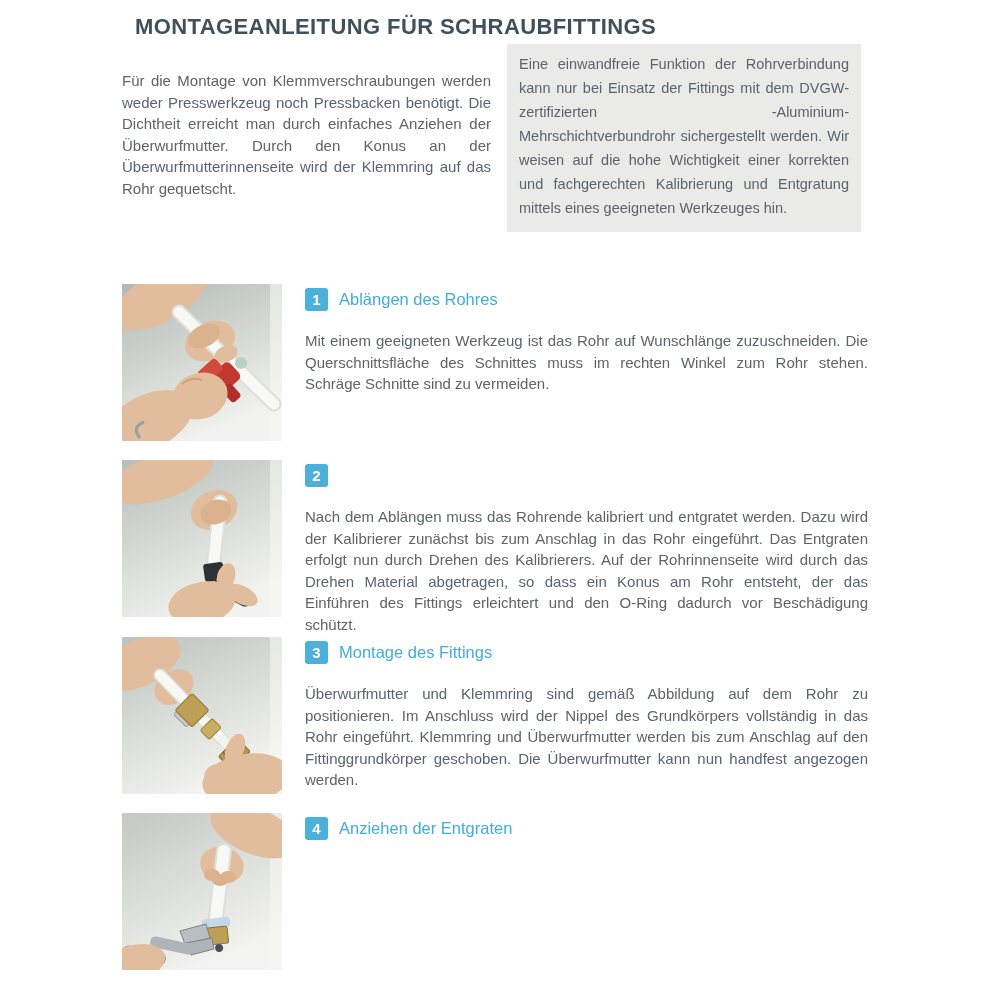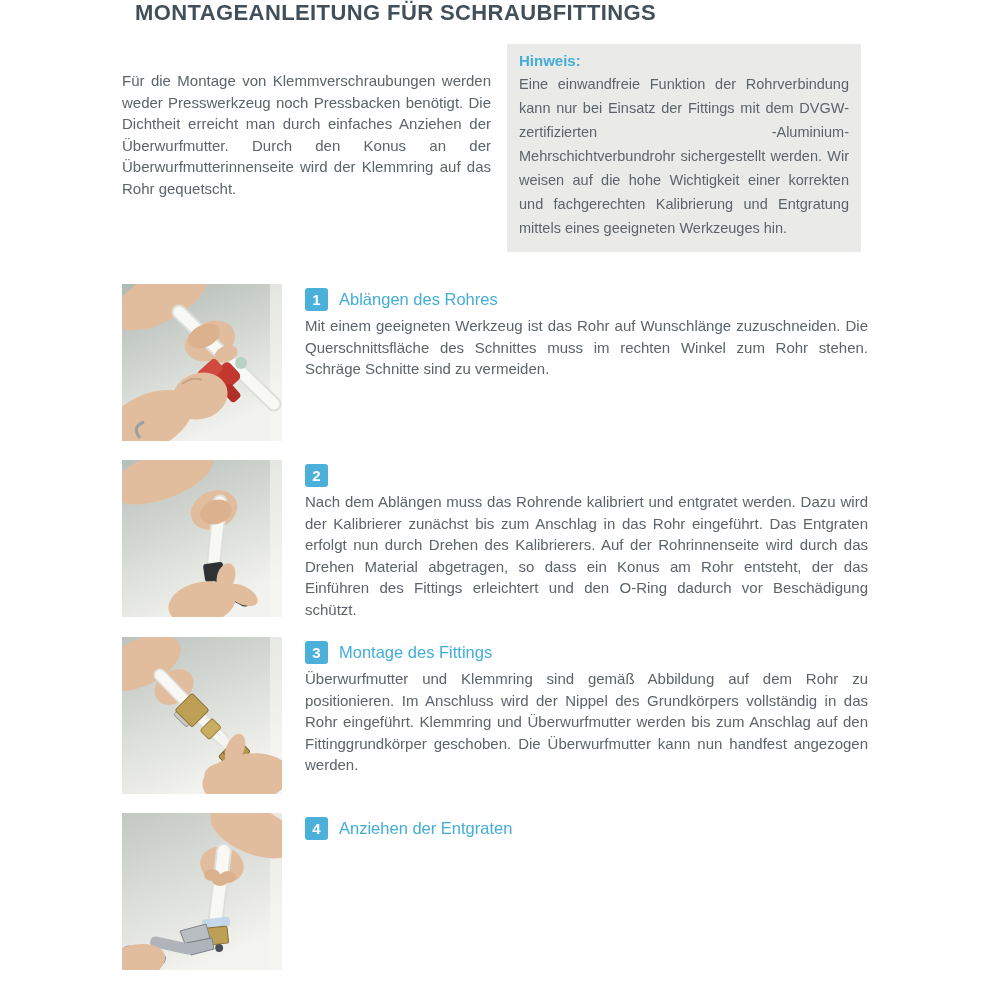--- a/index.html
+++ b/index.html
@@ -1,20 +1,20 @@
 <!DOCTYPE html>
 <html lang="de" style="--accent: #43add7; --badge-bg: #4bb0da; --title-text: #414f5b; --body-text: #5c636b; --note-bg: #eaebe9;"><head>
 <meta charset="utf-8">
 <style>
   html,body{margin:0;padding:0;background:#ffffff;}
   body{font-family:"Liberation Sans",sans-serif;-webkit-font-smoothing:antialiased;}
   .page{position:relative;width:1000px;height:1000px;background:#ffffff;overflow:hidden;}
 
   .title{
-    position:absolute;left:135px;top:0;
+    position:absolute;left:135px;top:14px;
     font-size:22px;font-weight:bold;letter-spacing:0.4px;
     color:var(--title-text,#414f5b);
   }
 
   .intro{
     position:absolute;left:122px;top:50px;width:369px;
     font-size:15px;line-height:21.5px;color:var(--body-text,#5c636b);
     text-align:justify;
     margin-top:20px;
   }
@@ -31,36 +31,35 @@
   .step-photo{position:absolute;left:0;top:0;width:160px;height:157px;display:block;}
   .step-content{position:absolute;left:183px;top:4px;width:563px;}
   .step-head{display:flex;align-items:center;gap:11px;}
   .badge{
     width:23px;height:23px;border-radius:3px;flex:0 0 23px;
     background:var(--badge-bg,#4bb0da);color:#ffffff;
     font-weight:bold;font-size:15px;line-height:1;
     display:flex;align-items:center;justify-content:center;
   }
   .step-title{color:var(--accent,#43add7);font-weight:normal;font-size:16.5px;}
-  .step-body{margin-top:4px;font-size:15px;line-height:21.5px;color:var(--body-text,#5c636b);text-align:justify;}
+  .step-body{margin-top:19px;font-size:15px;line-height:21.5px;color:var(--body-text,#5c636b);text-align:justify;}
   .step-body p{margin:0 0 13px 0;}
   .step-body p.para-gap{margin-top:22px;}
   .step-body p:last-child{margin-bottom:0;}
 </style>
 </head>
 <body>
 
 <div class="page">
 
   <div class="title">MONTAGEANLEITUNG FÜR SCHRAUBFITTINGS</div>
 
   <div class="intro">Für die Montage von Klemmverschraubungen werden weder Presswerkzeug noch Pressbacken benötigt. Die Dichtheit erreicht man durch einfaches Anziehen der Überwurfmutter. Durch den Konus an der Überwurfmutterinnenseite wird der Klemmring auf das Rohr gequetscht.</div>
 
   <div class="note">
-    <div class="note-label">Hinweis:</div>
     <div class="note-text">Eine einwandfreie Funktion der Rohrverbindung kann nur bei Einsatz der Fittings mit dem DVGW-zertifizierten &nbsp;&nbsp;&nbsp;&nbsp;&nbsp;&nbsp;-Aluminium-Mehrschichtverbundrohr sichergestellt werden. Wir weisen auf die hohe Wichtigkeit einer korrekten und fachgerechten Kalibrierung und Entgratung mittels eines geeigneten Werkzeuges hin.</div>
   </div>
 
   <div class="step" style="top:284px;">
     <svg class="step-photo" viewBox="0 0 160 157" xmlns="http://www.w3.org/2000/svg">
       <defs>
         <linearGradient id="pbg1" x1="0" y1="0" x2="0.45" y2="1">
           <stop offset="0" stop-color="#b0b9b3"></stop>
             <stop offset="1" stop-color="#f2f2ee"></stop>
         </linearGradient>

